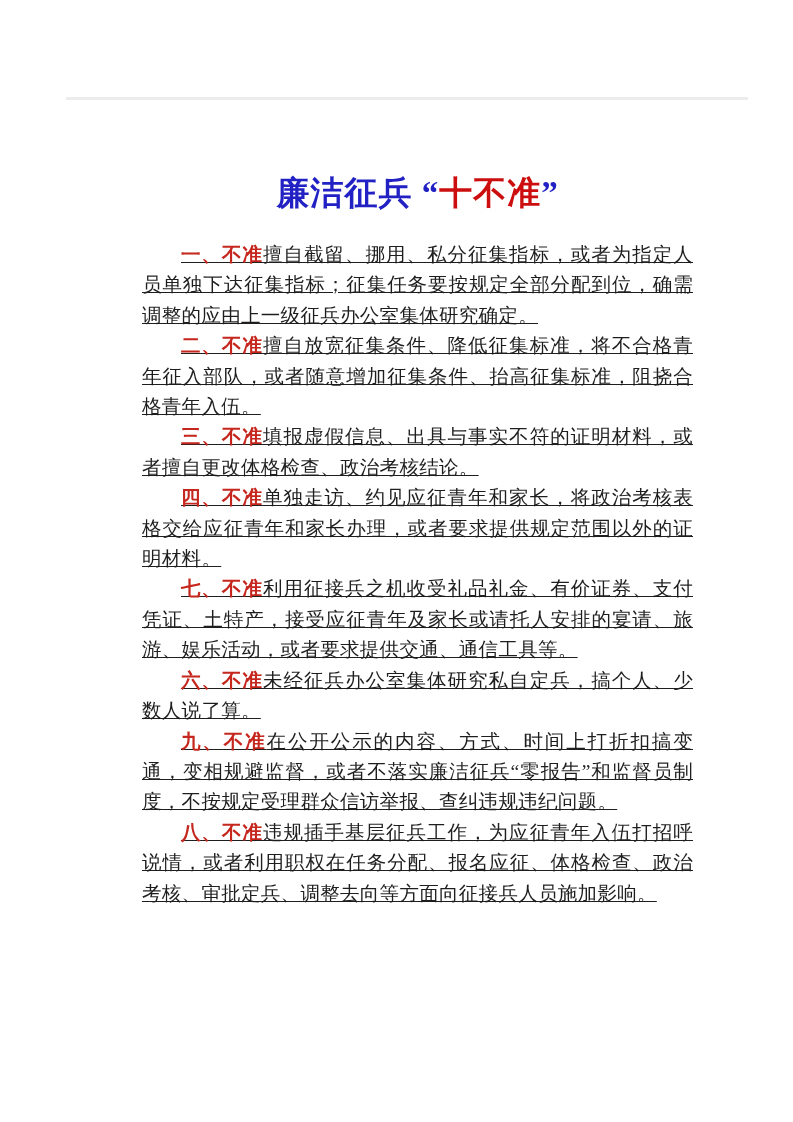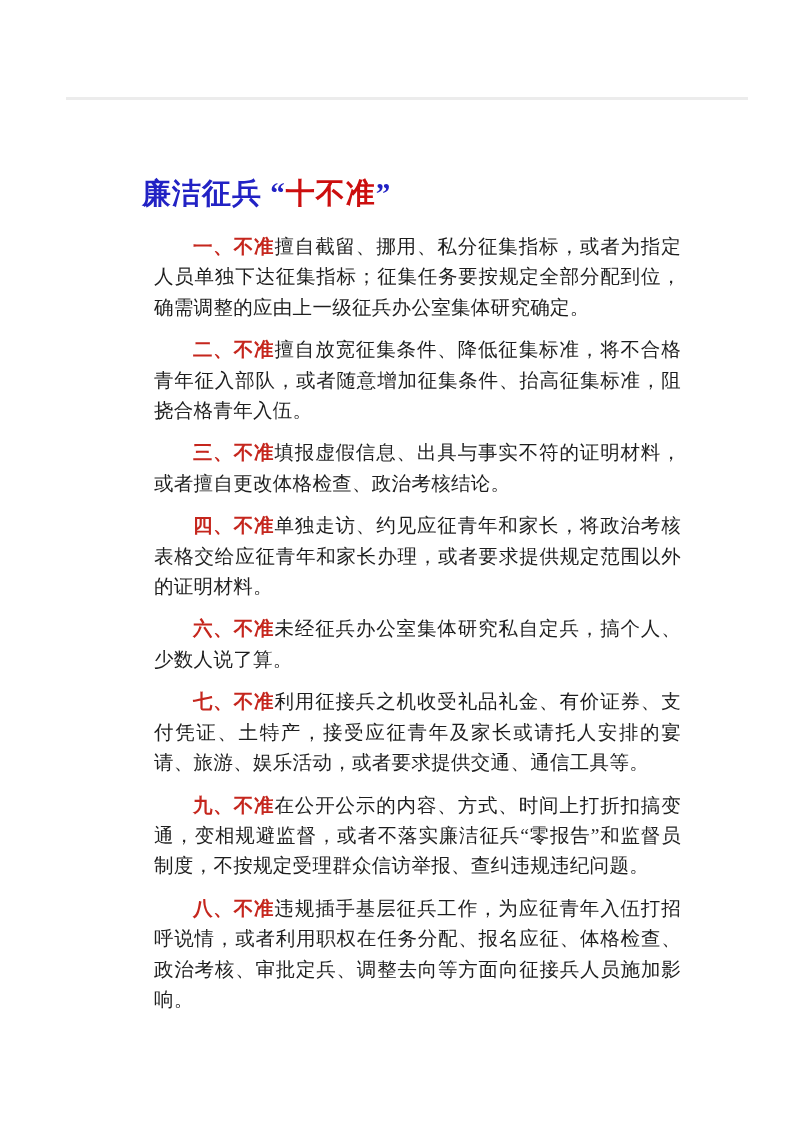--- a/index.html
+++ b/index.html
@@ -22,38 +22,39 @@
     height: 3px;
     background: #ececec;
   }
   .content {
     position: absolute;
     left: 142px;
     top: 172px;
     width: 551px;
   }
   h1.doc-title {
-    margin: 0 0 18px 0;
-    font-size: 29px;
+    margin: 0 0 26px 0;
+    font-size: 33px;
     line-height: 42px;
     font-weight: bold;
-    text-align: left;
+    text-align: center;
     letter-spacing: 1px;
     white-space: nowrap;
   }
   .t-blue { color: #2222c4; }
   .t-red  { color: #cc0e0e; }
   p.rule {
-    margin: 12px;
+    margin: 0;
     font-size: 19.5px;
     line-height: 30.4px;
     color: #1e1e1e;
     text-indent: 2em;
     text-align: justify;
     letter-spacing: 0.3px;
+    text-decoration: underline;
   }
   p.rule .rule-label {
     color: #c5261d;
     font-weight: bold;
   }
 </style>
 </head>
 <body>
 
 <div class="top-divider"></div>
@@ -63,21 +64,21 @@
 
   <p class="rule"><span class="rule-label">一、不准</span><span>擅自截留、挪用、私分征集指标，或者为指定人员单独下达征集指标；征集任务要按规定全部分配到位，确需调整的应由上一级征兵办公室集体研究确定。</span></p>
 
   <p class="rule"><span class="rule-label">二、不准</span><span>擅自放宽征集条件、降低征集标准，将不合格青年征入部队，或者随意增加征集条件、抬高征集标准，阻挠合格青年入伍。</span></p>
 
   <p class="rule"><span class="rule-label">三、不准</span><span>填报虚假信息、出具与事实不符的证明材料，或者擅自更改体格检查、政治考核结论。</span></p>
 
   <p class="rule"><span class="rule-label">四、不准</span><span>单独走访、约见应征青年和家长，将政治考核表格交给应征青年和家长办理，或者要求提供规定范围以外的证明材料。</span></p>
 
 
+  <p class="rule"><span class="rule-label">七、不准</span><span>利用征接兵之机收受礼品礼金、有价证券、支付凭证、土特产，接受应征青年及家长或请托人安排的宴请、旅游、娱乐活动，或者要求提供交通、通信工具等。</span></p>
+
   <p class="rule"><span class="rule-label">六、不准</span><span>未经征兵办公室集体研究私自定兵，搞个人、少数人说了算。</span></p>
-
-  <p class="rule"><span class="rule-label">七、不准</span><span>利用征接兵之机收受礼品礼金、有价证券、支付凭证、土特产，接受应征青年及家长或请托人安排的宴请、旅游、娱乐活动，或者要求提供交通、通信工具等。</span></p>
 
   <p class="rule"><span class="rule-label">九、不准</span><span>在公开公示的内容、方式、时间上打折扣搞变通，变相规避监督，或者不落实廉洁征兵“零报告”和监督员制度，不按规定受理群众信访举报、查纠违规违纪问题。</span></p>
 
   <p class="rule"><span class="rule-label">八、不准</span><span>违规插手基层征兵工作，为应征青年入伍打招呼说情，或者利用职权在任务分配、报名应征、体格检查、政治考核、审批定兵、调整去向等方面向征接兵人员施加影响。</span></p>
 
 </div>
 
 </body></html>

